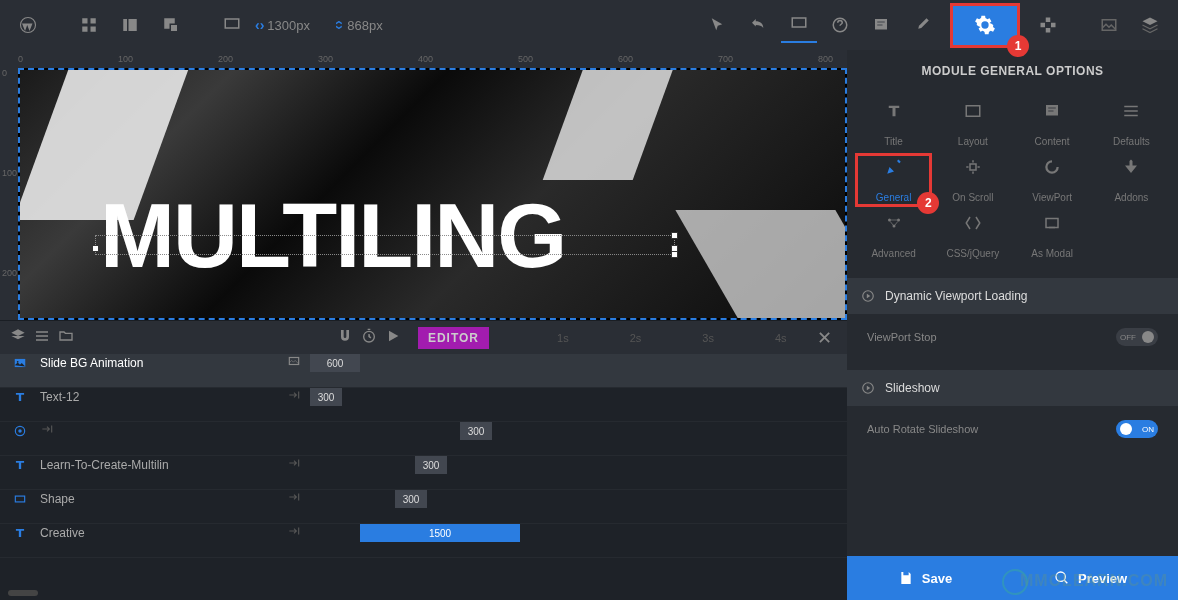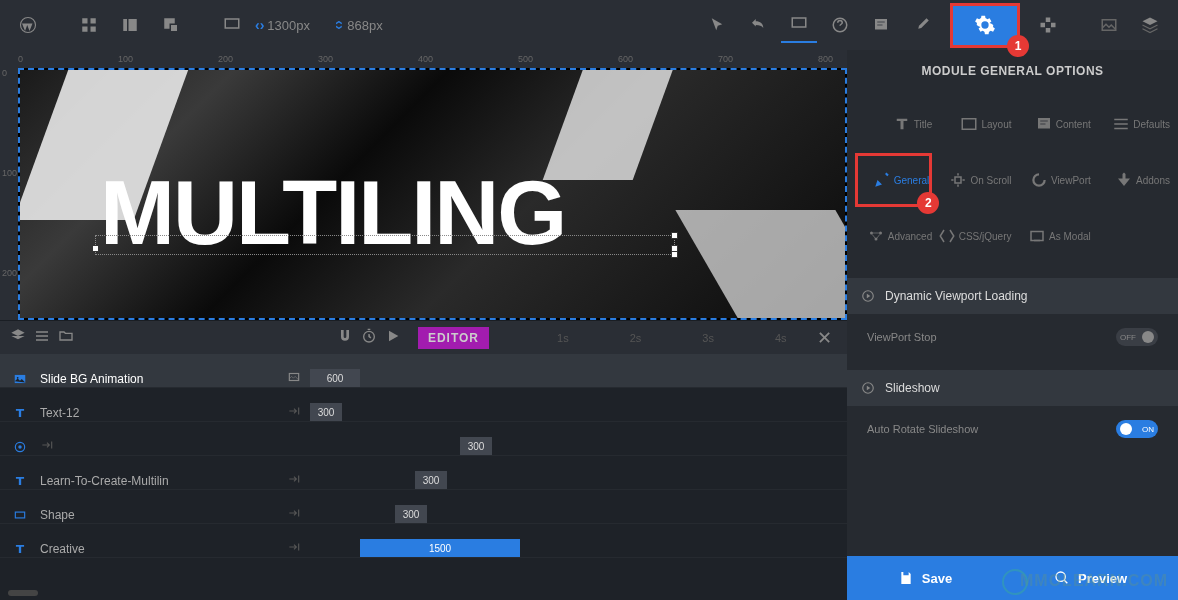--- a/index.html
+++ b/index.html
@@ -21,49 +21,49 @@
 .main { display: flex; height: 550px; }
 .left { width: 847px; display: flex; flex-direction: column; }
 .canvas-area { height: 270px; background: #15181d; position: relative; overflow: hidden; }
 .ruler-h { height: 18px; background: #2a2e35; display: flex; font-size: 9px; color: #666; position: relative; }
 .ruler-tick { position: absolute; top: 4px; }
 .ruler-v { position: absolute; left: 0; top: 18px; width: 18px; bottom: 0; background: #2a2e35; font-size: 9px; color: #666; }
 .vtick { position: absolute; left: 2px; }
 .canvas-content { position: absolute; left: 18px; top: 18px; right: 0; bottom: 0; border: 2px dashed #2a7de1; background: #000; overflow: hidden; }
 .bg-img { position: absolute; inset: 0; background: linear-gradient(135deg, #1a1a1a 0%, #3a3a3a 20%, #0a0a0a 40%, #2a2a2a 60%, #0a0a0a 100%); }
 .bg-shape { position: absolute; background: #e8e8e8; transform: skew(-20deg); }
-.big-text { position: absolute; left: 80px; top: 92px; color: #fff; font-size: 90px; font-weight: 900; letter-spacing: -2px; font-family: Arial Black, sans-serif; }
+.big-text { position: absolute; left: 80px; top: 115px; color: #fff; font-size: 90px; font-weight: 900; letter-spacing: -2px; font-family: Arial Black, sans-serif; }
 .text-handles { position: absolute; left: 75px; top: 165px; width: 580px; height: 20px; border: 1px dotted #888; }
 .handle { width: 7px; height: 7px; background: #fff; border: 1px solid #333; position: absolute; }
 .marker-right { position: absolute; right: 0; top: 18px; width: 3px; height: 30px; background: #e53935; }
 
 .timeline-bar { height: 34px; background: #2a2e35; display: flex; align-items: center; padding: 0 10px; gap: 8px; border-top: 1px solid #1a1e24; }
 .timeline-bar svg { width: 16px; height: 16px; fill: #888; }
 .tb-icon { cursor: pointer; color: #888; }
 .editor-pill { background: #a21caf; color: #ccc; padding: 4px 10px; font-size: 12px; font-weight: bold; letter-spacing: 1px; margin-left: 9px; }
 .time-marks { flex: 1; display: flex; color: #555; font-size: 11px; padding-left: 60px; gap: 61px; }
 .close-x { color: #888; font-size: 18px; cursor: pointer; padding: 0 5px; }
 
 .layer-panel { flex: 1; overflow: auto; background: #1e2228; }
-.layer-row { height: 34px; display: flex; align-items: flex-end; padding: 0 10px; border-bottom: 1px solid #262a30; font-size: 12px; color: #aaa; }
+.layer-row { height: 34px; display: flex; align-items: flex-start; padding: 0 10px; border-bottom: 1px solid #262a30; font-size: 12px; color: #aaa; }
 .layer-row.active { background: #33383f; color: #fff; }
 .layer-icon { width: 20px; display: flex; align-items: center; justify-content: center; margin-right: 10px; }
 .layer-icon svg { width: 14px; height: 14px; }
 .layer-name { flex: 1; }
 .layer-end { width: 18px; color: #555; }
 .layer-end svg { width: 14px; height: 14px; fill: #555; }
 .layer-left { width: 295px; display: flex; align-items: center; }
 .timeline-track { flex: 1; position: relative; padding-left: 5px; }
 .bar { height: 18px; background: #424750; color: #ddd; font-size: 10px; display: flex; align-items: center; justify-content: center; position: relative; }
 .bar.blue { background: #2a7de1; color: #fff; }
 
 .right-panel { width: 331px; background: #262a30; display: flex; flex-direction: column; }
 .panel-title { text-align: center; padding: 14px; font-size: 12px; font-weight: bold; color: #ccc; letter-spacing: 0.5px; }
 .tab-grid { display: grid; grid-template-columns: repeat(4, 1fr); gap: 2px; padding: 5px 8px; }
-.tab-item { height: 54px; display: flex; align-items: center; justify-content: flex-end; gap: 3px; font-size: 10px; color: #777; cursor: pointer; position: relative; }
+.tab-item { height: 54px; display: flex; flex-direction: column; align-items: center; justify-content: center; gap: 16px; font-size: 10px; color: #777; cursor: pointer; position: relative; }
 .tab-item svg { width: 18px; height: 18px; fill: #777; }
 .tab-item.active { border: 3px solid #e53935; color: #2a7de1; }
 .tab-item.active svg { fill: #2a7de1; }
 
 .section-header { background: #33383f; padding: 11px 14px; font-size: 12px; color: #ddd; display: flex; align-items: flex-end; gap: 10px; margin-top: 10px; }
 .section-header svg { width: 14px; height: 14px; fill: #888; }
 .option-row { padding: 14px 20px; display: flex; align-items: center; justify-content: space-between; font-size: 11px; color: #888; }
 .toggle { width: 42px; height: 18px; background: #3a3e45; border-radius: 10px; position: relative; display: flex; align-items: center; padding: 0 4px; font-size: 8px; color: #888; justify-content: flex-start; }
 .toggle.on { background: #2a7de1; color: #fff; justify-content: flex-end; }
 .toggle-knob { width: 12px; height: 12px; background: #888; border-radius: 50%; position: absolute; }

